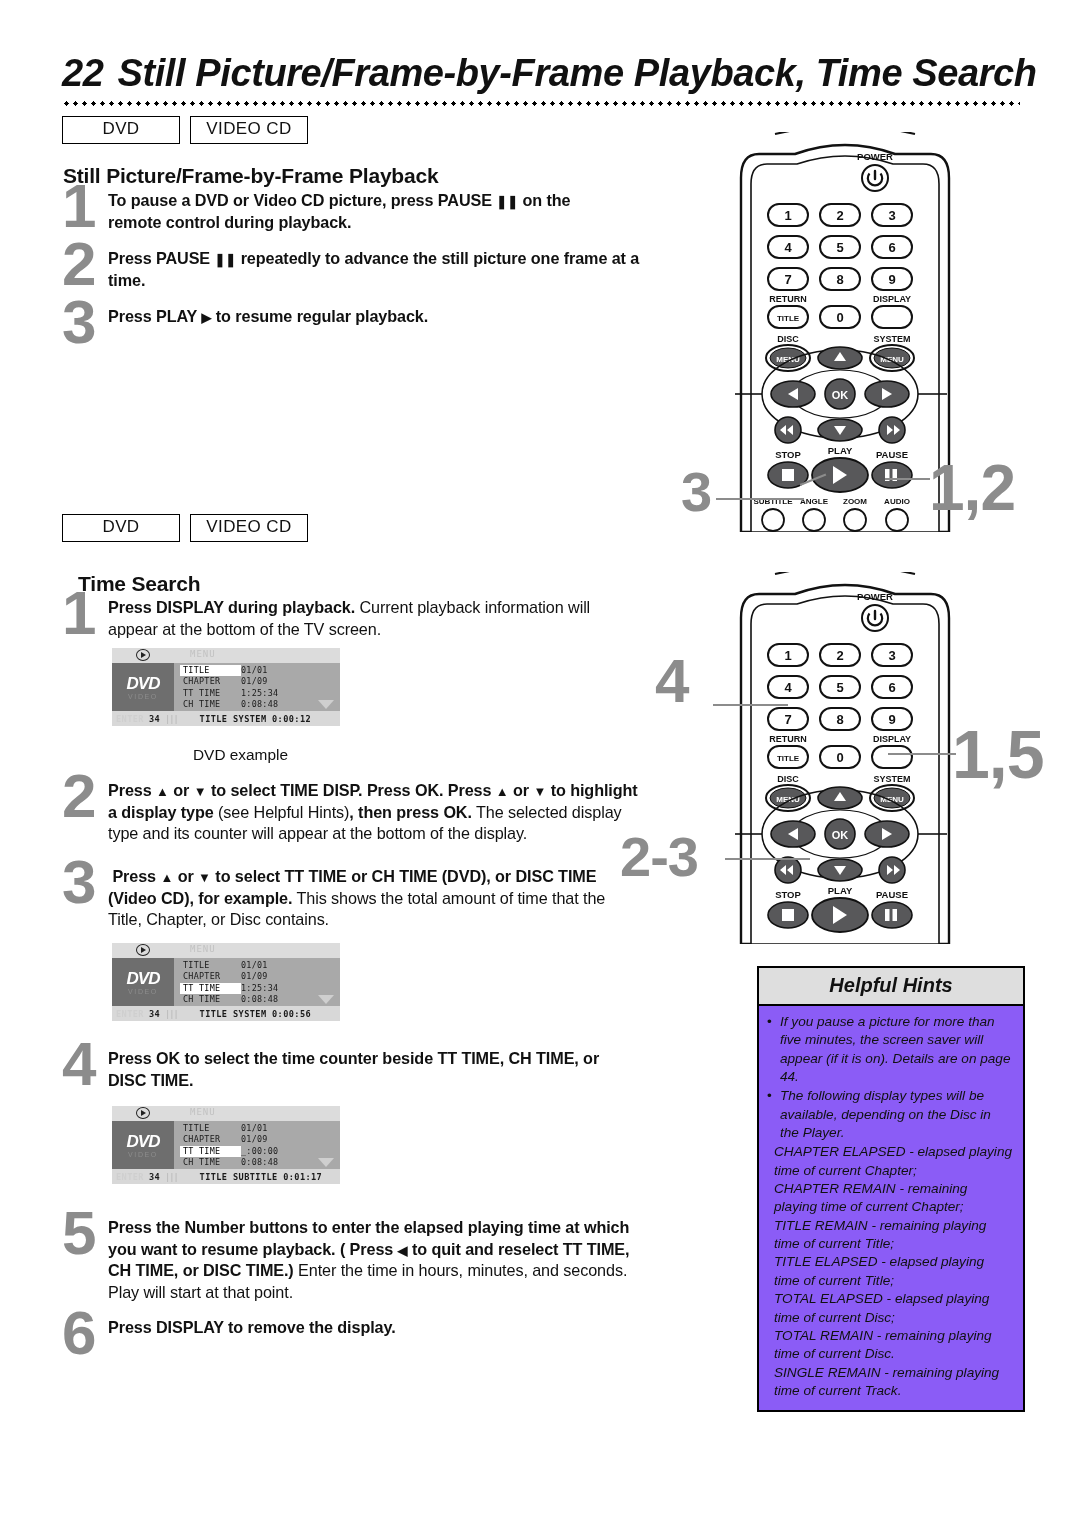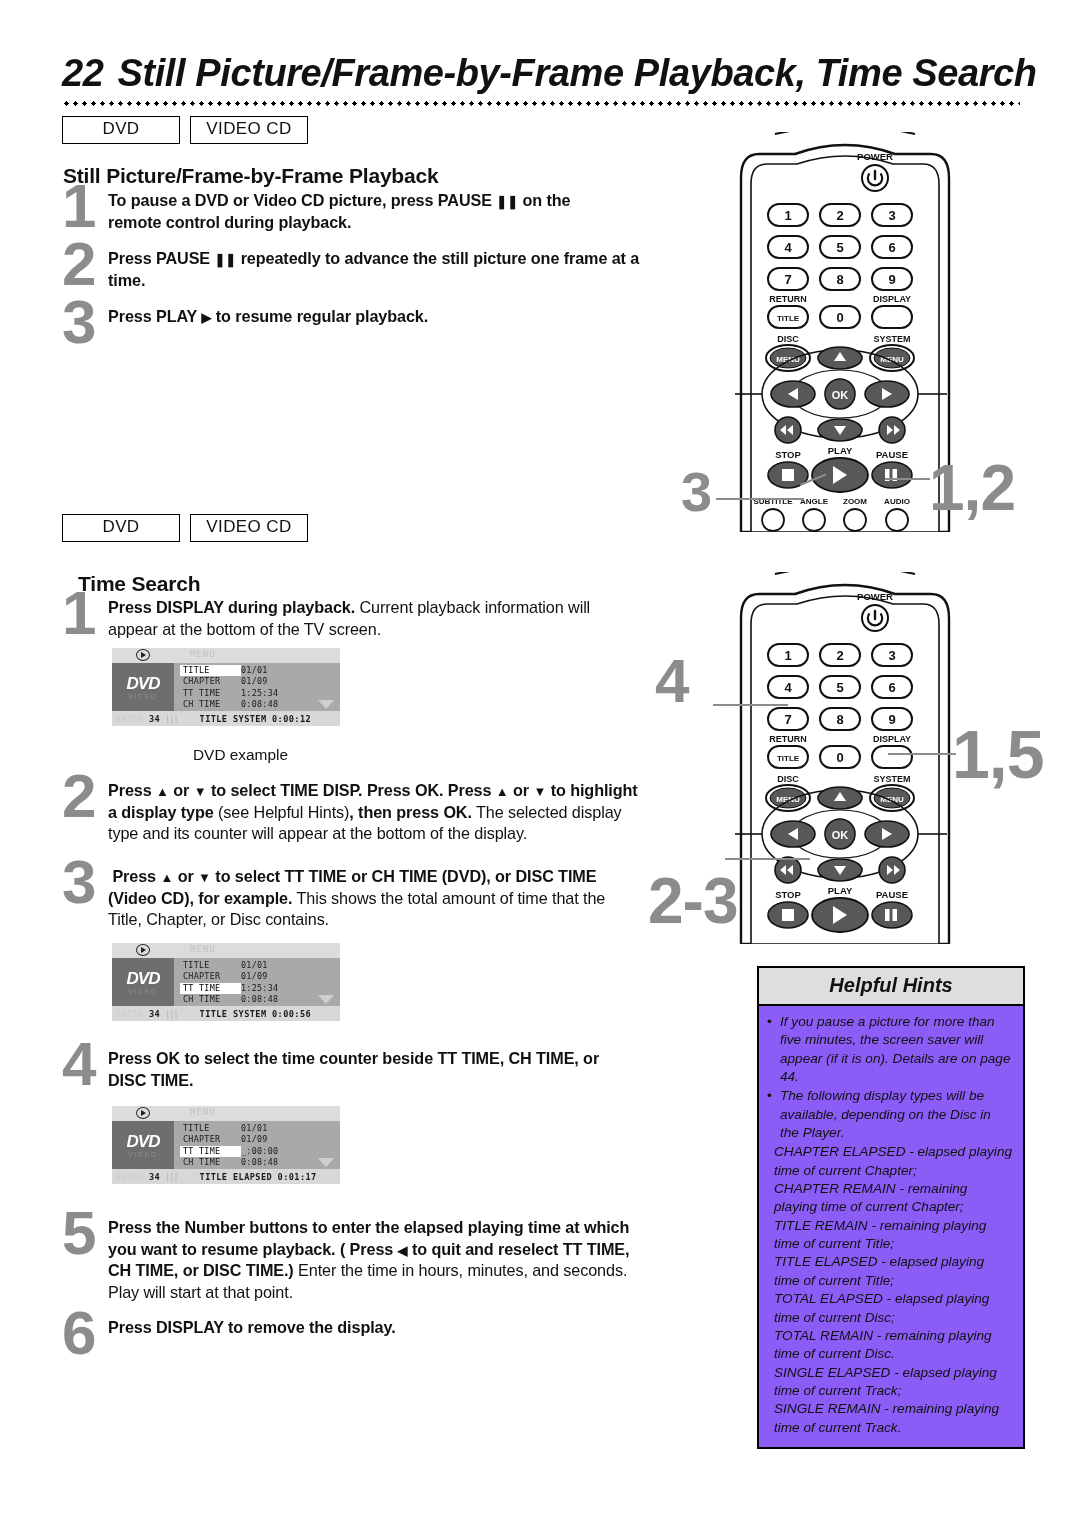--- a/index.html
+++ b/index.html
@@ -408,21 +408,21 @@
             <span class="lbl">CH TIME</span>
             <span class="val">0:08:48</span>
           </div>
         <span class="caret"></span>
       </div>
     </div>
     <div class="botbar">
       <span class="faint">ENTER</span>
       <span class="trk">34</span>
       <span class="bars">|||</span>
-      <span class="stat">TITLE ELAPSED 0:01:17</span>
+      <span class="stat">TITLE SUBTITLE 0:01:17</span>
     </div>
   </div>
 
   <div class="step" style="left:62px; top:1217px; width:585px;">
     <div class="step-num">5</div>
     <div class="step-body"><b>Press the Number buttons to enter the elapsed playing time at which you want to resume playback. ( Press <span class="glyph">◀</span> to quit and reselect TT TIME, CH TIME, or DISC TIME.)</b> Enter the time in hours, minutes, and seconds. Play will start at that point.</div>
   </div>
   <div class="step" style="left:62px; top:1317px; width:560px;">
     <div class="step-num">6</div>
     <div class="step-body"><b>Press DISPLAY to remove the display.</b></div>
@@ -617,38 +617,37 @@
         <rect x="157.5" y="337" width="4.5" height="12" fill="#fff"></rect>
     </svg>
   </div>
 
   <div class="callout" style="left:655px; top:650px; font-size:62px;">4</div>
   <div class="leader" style="left:713px; top:704px; width:75px;"></div>
 
   <div class="callout" style="left:952px; top:720px; font-size:68px;">1,5</div>
   <div class="leader" style="left:888px; top:753px; width:68px;"></div>
 
-  <div class="callout" style="left:648px; top:829px; font-size:64px;margin-top:40px;">2-3</div>
+  <div class="callout" style="left:620px; top:829px; font-size:56px;">2-3</div>
   <div class="leader" style="left:725px; top:858px; width:85px;"></div>
 
   <div class="hints">
     <div class="hints-title">Helpful Hints</div>
     <div class="hints-body">
       <div class="hint-item">
         <span class="hint-bullet">•</span>
         <span class="hint-text">If you pause a picture for more than five minutes, the screen saver will appear (if it is on). Details are on page 44.</span>
       </div>
       <div class="hint-item">
         <span class="hint-bullet">•</span>
         <span class="hint-text">The following display types will be available, depending on the Disc in the Player.</span>
       </div>
       <div class="hint-sub">CHAPTER ELAPSED - elapsed playing time of current Chapter;</div>
       <div class="hint-sub">CHAPTER REMAIN - remaining playing time of current Chapter;</div>
       <div class="hint-sub">TITLE REMAIN - remaining playing time of current Title;</div>
       <div class="hint-sub">TITLE ELAPSED - elapsed playing time of current Title;</div>
       <div class="hint-sub">TOTAL ELAPSED - elapsed playing time of current Disc;</div>
       <div class="hint-sub">TOTAL REMAIN - remaining playing time of current Disc.</div>
-      <div class="hint-sub">SINGLE ELAPSED - elapsed playing time of current Track;</div>
       <div class="hint-sub">SINGLE REMAIN - remaining playing time of current Track.</div>
     </div>
   </div>
 
 </div>
 
 </body></html>

